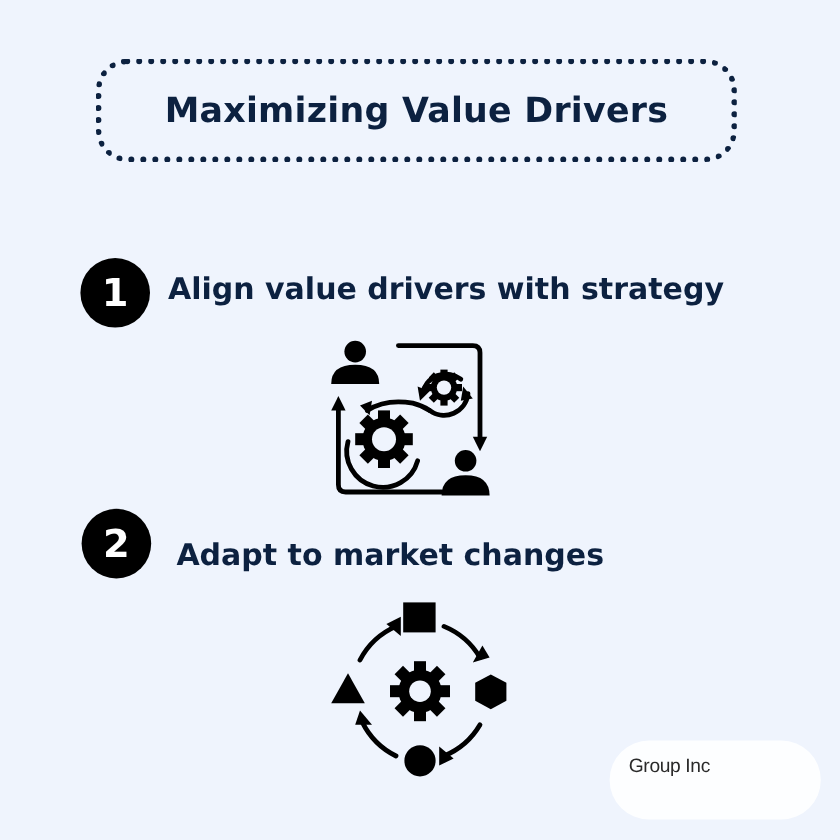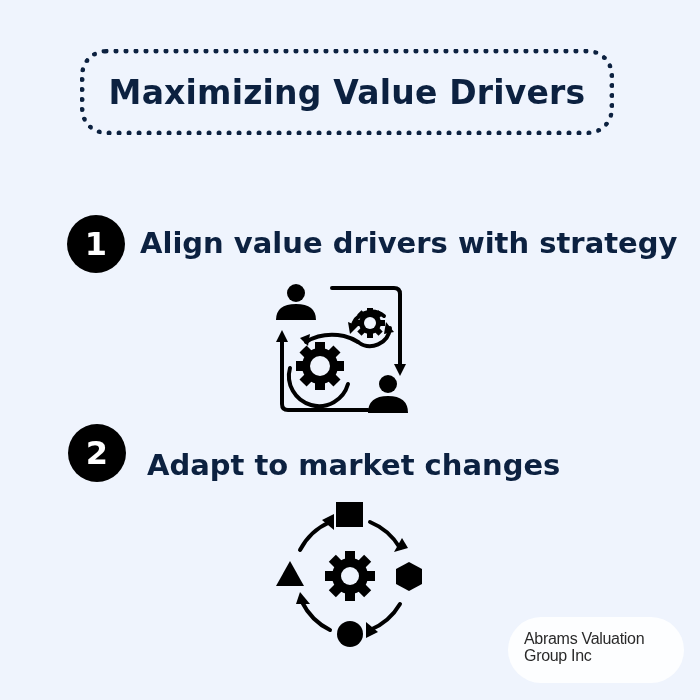--- a/index.html
+++ b/index.html
@@ -6,31 +6,31 @@
   body {
     width:700px; height:700px; background:#eff4fd; position:relative; overflow:hidden;
     font-family:"Liberation Sans", sans-serif;
   }
   .title-box {
     position:absolute; left:80px; top:49px; width:534px; height:86px;
     border:5px dotted #0c2140; border-radius:26px; box-sizing:border-box;
     display:flex; align-items:center; justify-content:center;
   }
   .title {
-    font-family:"DejaVu Sans", sans-serif; font-weight:bold; font-size:33px;
+    font-family:"DejaVu Sans", sans-serif; font-weight:bold; font-size:29px;
     color:#0c2140; letter-spacing:0.2px; white-space:nowrap;
   }
   .step-num {
     position:absolute; width:58px; height:58px; border-radius:50%;
     background:#000; color:#fff; display:flex; align-items:center; justify-content:center;
     font-family:"DejaVu Sans", sans-serif; font-weight:bold; font-size:32px;
   }
   .step-label {
     position:absolute; font-family:"DejaVu Sans", sans-serif; font-weight:bold;
-    font-size:29px; color:#0c2140; white-space:nowrap;
+    font-size:25px; color:#0c2140; white-space:nowrap;
   }
   .icon { position:absolute; }
   .brand {
     position:absolute; left:508px; top:617px; width:176px; height:66px;
     background:#fdfeff; border-radius:33px; box-sizing:border-box;
     padding:13px 0 0 16px;
   }
   .brand div {
     font-family:"Liberation Sans", sans-serif; font-size:16px; line-height:17px;
     color:#2a2a2a; letter-spacing:-0.3px; white-space:nowrap;
@@ -130,15 +130,14 @@
       <rect x="-5" y="-25" width="10" height="50"></rect>
       <rect x="-25" y="-5" width="50" height="10"></rect>
       <rect x="-5" y="-25" width="10" height="50" transform="rotate(45)"></rect>
       <rect x="-5" y="-25" width="10" height="50" transform="rotate(-45)"></rect>
     </g>
     <circle r="9" fill="#eff4fd"></circle>
   </g>
 </svg>
 
 <div class="brand">
-  <div>Abrams Valuation</div>
   <div>Group Inc</div>
 </div>
 
 </body></html>

